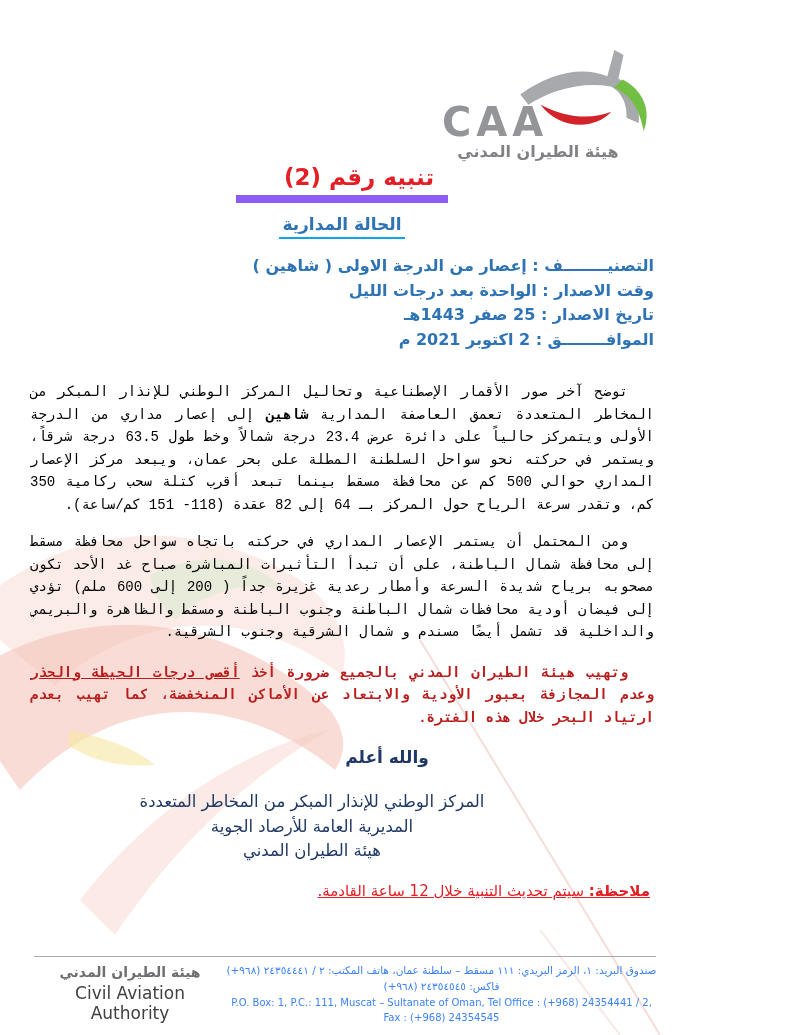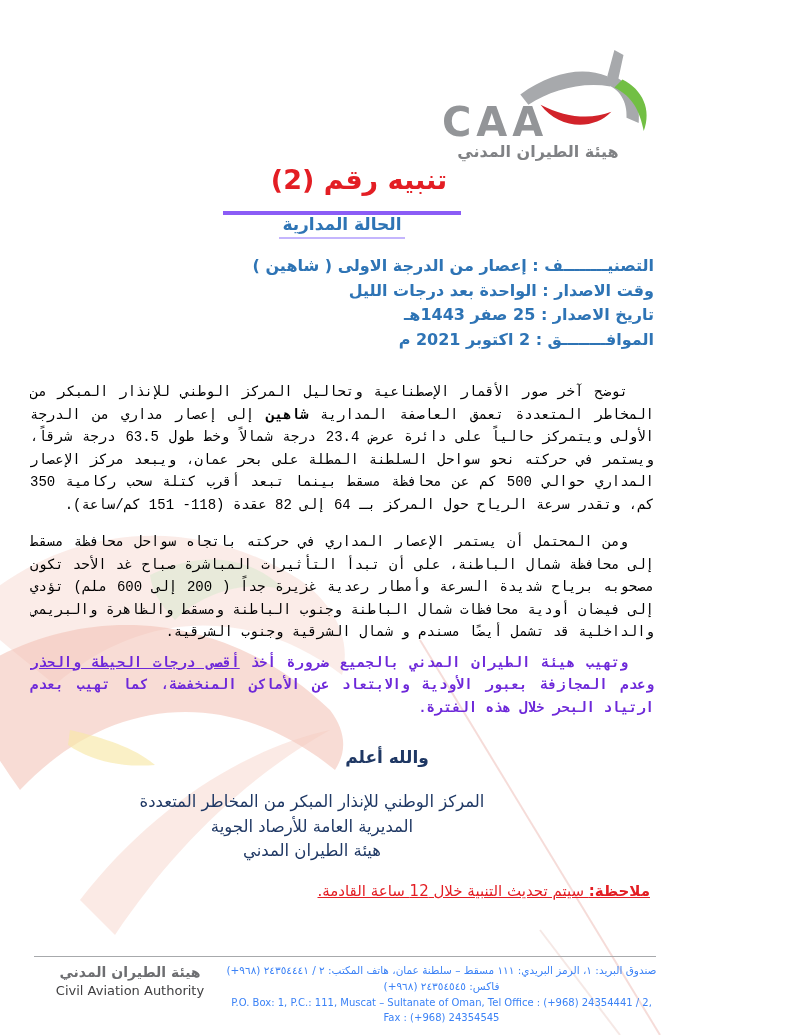--- a/index.html
+++ b/index.html
@@ -16,42 +16,42 @@
     position:absolute; left:14px; top:56px; font-size:40px; font-weight:bold;
     color:#939598; letter-spacing:5px; line-height:1;
   }
   .logo-ar{
     position:absolute; left:0; right:10px; top:96px; text-align:center;
     font-size:16px; font-weight:bold; color:#808285; direction:rtl;
   }
   
   .title-wrap{position:absolute; top:164px; left:0; right:0; text-align:center;}
   .title-inner{
-    display:inline-block; direction:rtl; color:#e31e24; font-weight:bold; font-size:27px;
-    border-bottom:4px solid #8b5cf6; padding:0 14px 16px 48px;
+    display:inline-block; direction:rtl; color:#e31e24; font-weight:bold; font-size:23px;
+    border-bottom:8px solid #8b5cf6; padding:0 14px 5px 48px;
   }
   .subtitle-wrap{position:absolute; top:214px; left:0; right:0; text-align:center;}
   .subtitle-inner{
     display:inline-block; direction:rtl; color:#2e74b5; font-weight:bold; font-size:17px;
-    border-bottom:2px solid #c4b5fd; padding:0 3px 3px 3px;
+    border-bottom:2px solid #0ea5e9; padding:0 3px 3px 3px;
   }
   
   .info{
     position:absolute; top:254px; right:30px; left:30px; direction:rtl; text-align:right;
     color:#2e74b5; font-weight:bold; font-size:16px; line-height:24.6px;
   }
   
   .body-text{
     position:absolute; top:381px; left:30px; right:30px; height:366px; overflow:hidden;
     direction:rtl; text-align:justify; color:#000000; font-size:14px; line-height:22.5px;font-family:Liberation Mono, monospace;
   }
   .para{margin:0; text-indent:26px;}
   .para+.para{margin-top:15px;}
   .para.gap{margin-top:26px;}
-  .para.warning{margin-top:8px; color:#6d28d9; font-weight:bold;}
+  .para.warning{margin-top:18px; color:#b91c1c; font-weight:bold;}
   .u{text-decoration:underline;}
   
   .closing{
     position:absolute; top:747px; left:90px; right:0; text-align:center; direction:rtl;
     color:#1f3864; font-weight:bold; font-size:17px;
   }
   .signature{
     position:absolute; top:790px; left:0; right:60px; text-align:center; direction:rtl;
     color:#1f3864; font-weight:normal; font-size:16.5px; line-height:24.5px;
   }
@@ -60,21 +60,21 @@
     position:absolute; top:882px; right:34px; direction:rtl; color:#e31e24; font-size:15px;
   }
   .note-u{text-decoration:underline;}
   .note b{font-weight:bold;}
   
   .footer-rule{position:absolute; top:956px; left:34px; right:28px; border-top:1px solid #a7a9ac;}
   .footer-org{
     position:absolute; top:964px; left:40px; width:180px; text-align:center; color:#6d6e71;
   }
   .footer-org .ar{font-size:14px; font-weight:bold; direction:rtl;}
-  .footer-org .en{font-size:13px; color:#414042; margin-top:3px;}
+  .footer-org .en{font-size:17px; color:#414042; margin-top:3px;}
   .footer-address{
     position:absolute; top:962px; left:225px; right:26px; text-align:center; color:#3b82f6;
   }
   .footer-address .ar{font-size:10.5px; direction:rtl; line-height:1.55;}
   .footer-address .en{font-size:10px; line-height:1.55;}
 </style>
 </head>
 <body>
 
 <div class="page">

